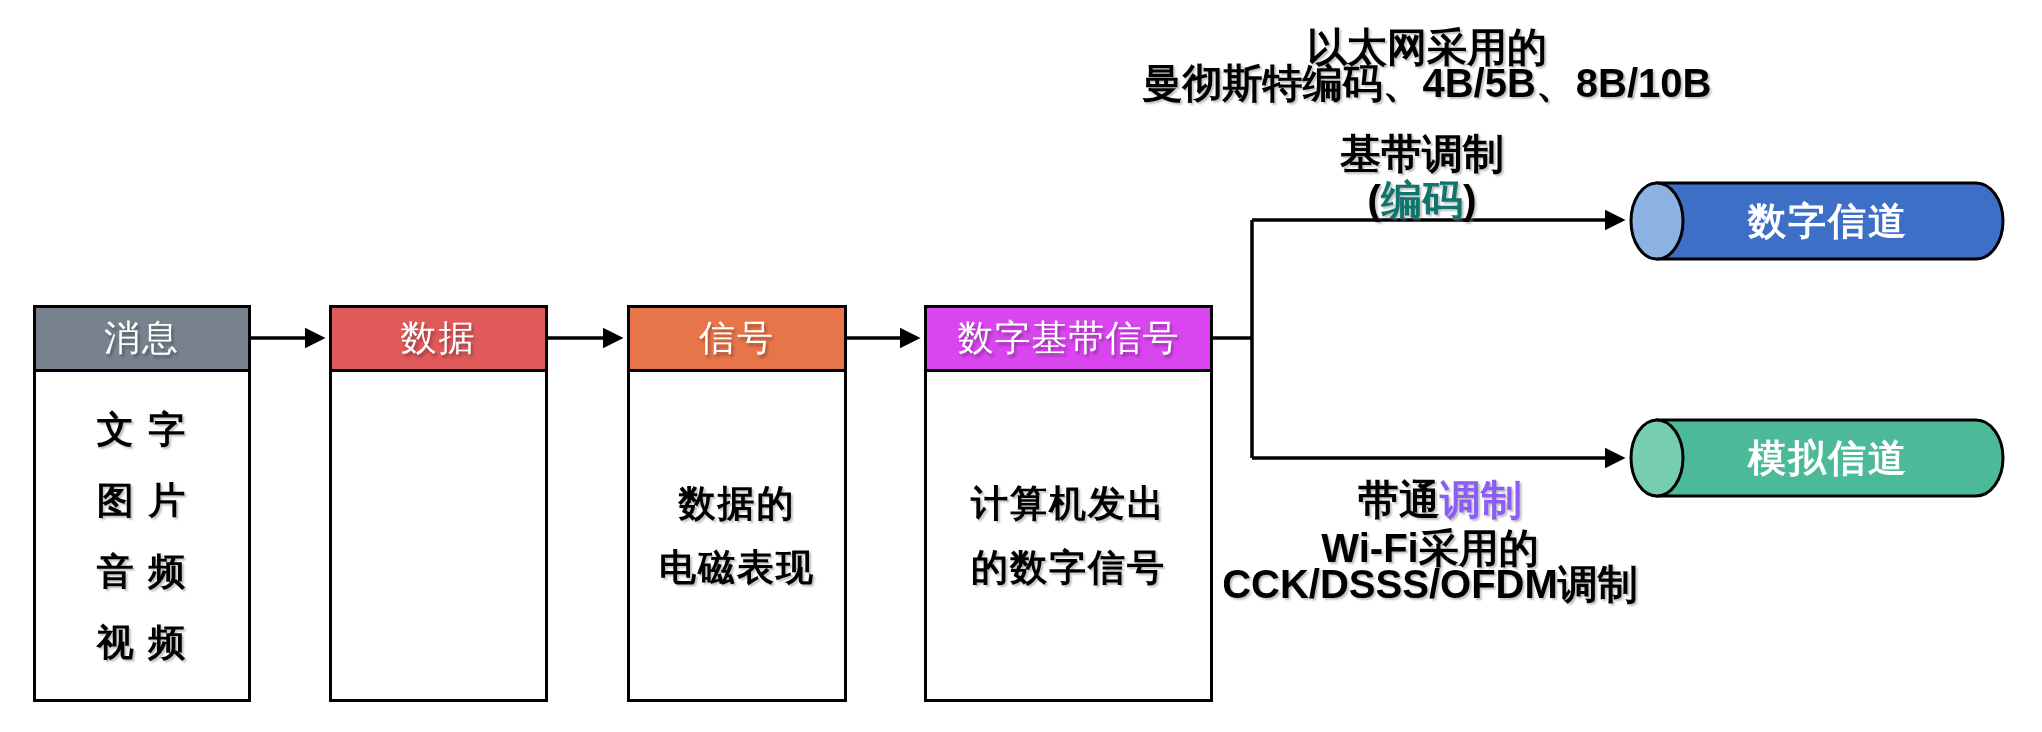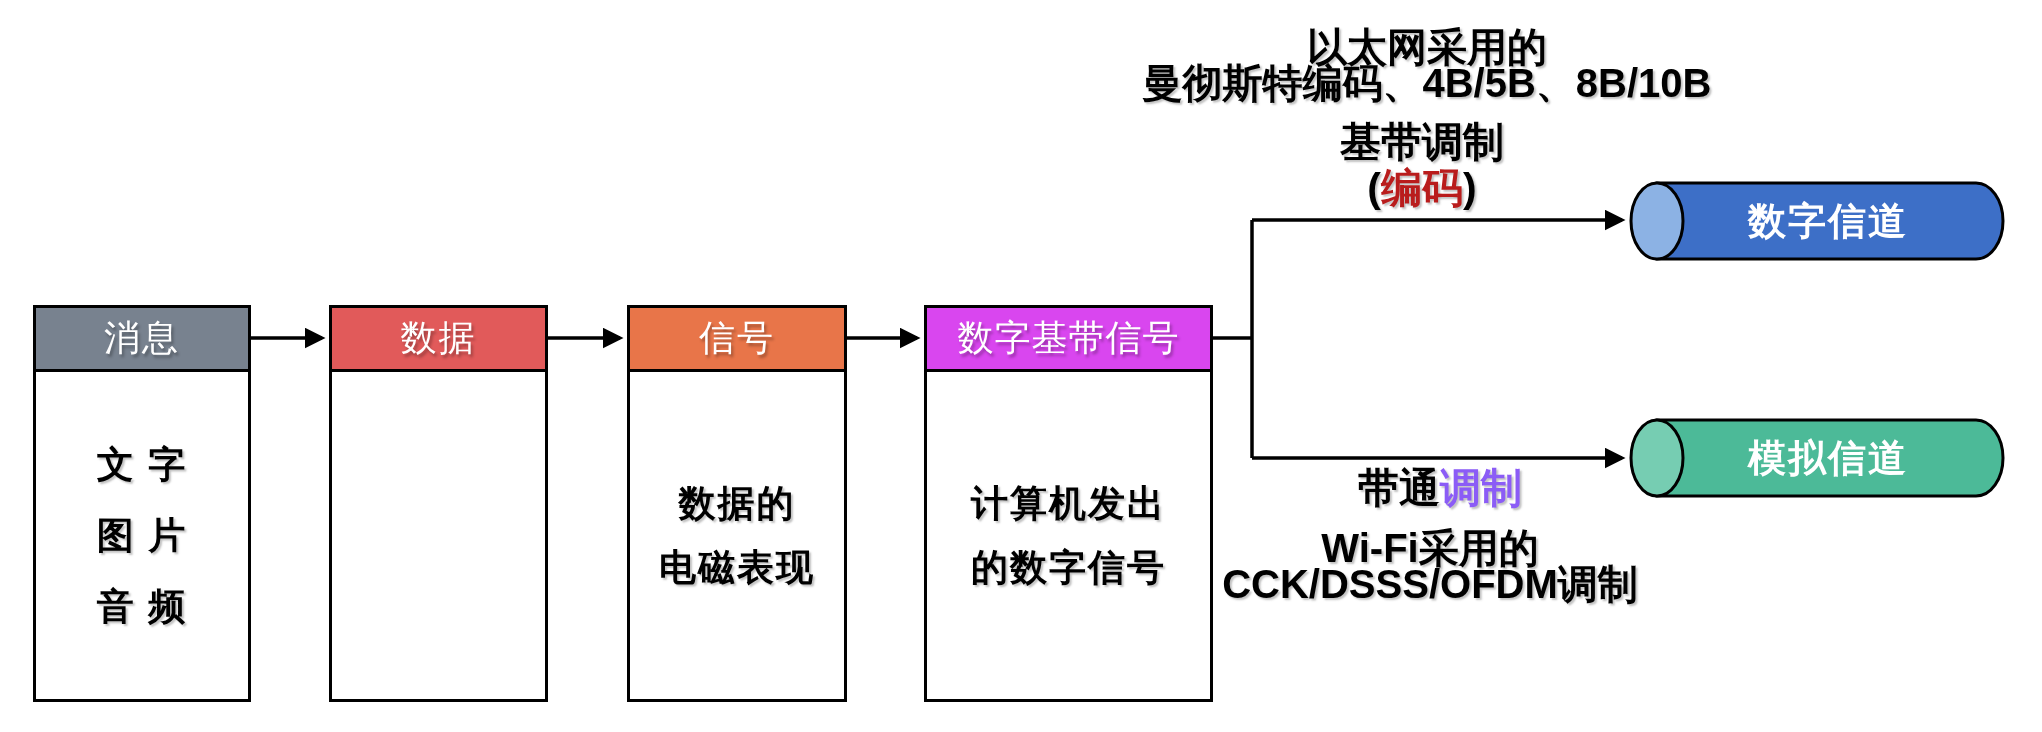--- a/index.html
+++ b/index.html
@@ -31,21 +31,21 @@
   .box-line{
     font-size:37px;font-weight:bold;color:#000;letter-spacing:2px;
     text-shadow:2px 2px 2px rgba(120,120,120,.45);white-space:nowrap;
   }
   .lines4 .box-line{line-height:71px;}
   .lines2 .box-line{line-height:64px;}
   
   .ann{position:absolute;text-align:center;z-index:3;color:#000;font-weight:bold;
        text-shadow:2px 2px 2px rgba(120,120,120,.45);white-space:nowrap;}
   .ann-small{font-size:40px;line-height:36px;}
-  .ann-large{font-size:41px;line-height:46px;}
+  .ann-large{font-size:41px;line-height:46px;margin-top:12px;}
   
   .cyl{position:absolute;z-index:2;}
   .cyl text{
     fill:#ffffff;font-weight:bold;font-size:38px;letter-spacing:2px;
     font-family:"Liberation Sans","DejaVu Sans",sans-serif;
   }
 </style>
 </head>
 <body>
 
@@ -67,20 +67,21 @@
       <line x1="1252" y1="458" x2="1622" y2="458" marker-end="url(#arrow)"></line>
     </g>
   </svg>
 
   <div class="box" style="left:33px;width:218px">
     <div class="box-header" style="background-color: rgb(120, 130, 143);">消息</div>
     <div class="box-body lines4">
       <div class="box-line">文 字</div>
       <div class="box-line">图 片</div>
       <div class="box-line">音 频</div>
+      <div class="box-line">视 频</div>
     </div>
   </div>
 
   <div class="box" style="left:329px;width:219px">
     <div class="box-header" style="background-color: rgb(225, 90, 90);">数据</div>
   </div>
 
   <div class="box" style="left:627px;width:220px">
     <div class="box-header" style="background-color: rgb(232, 117, 73);">信号</div>
     <div class="box-body lines2">
@@ -98,21 +99,21 @@
   </div>
 
   <div class="ann ann-small" style="left:1100px;top:29px;width:654px">
     <div>以太网采用的</div>
     <div>曼彻斯特编码、4B/5B、8B/10B</div>
   </div>
 
   <div class="ann ann-large" style="left:1272px;top:119px;width:300px">
     <div>基带调制</div>
     <div>
-      <span>(</span><span style="color: #b91c1c; text-align: center;">编码</span><span>)</span>
+      <span>(</span><span style="color: #0f766e; text-align: center;">编码</span><span>)</span>
     </div>
   </div>
 
   <div class="ann ann-large" style="left:1290px;top:465px;width:300px">
     <div>
       <span>带通</span><span style="color: #8b5cf6;">调制</span>
     </div>
   </div>
 
   <div class="ann ann-small" style="left:1180px;top:530px;width:500px">

